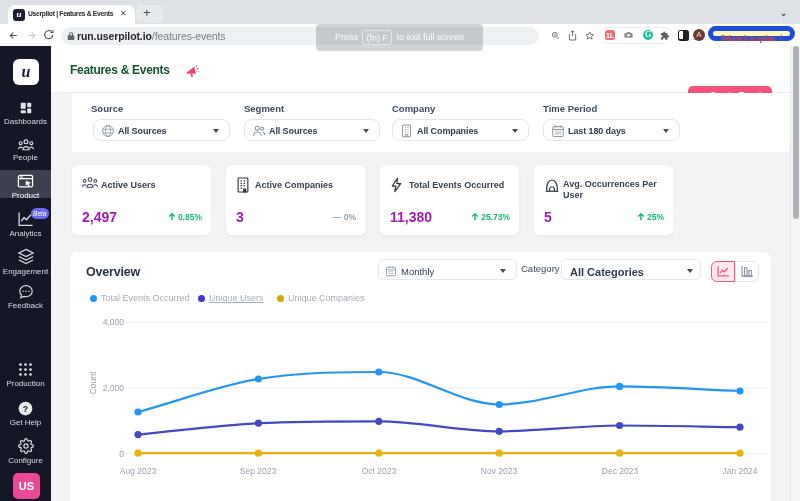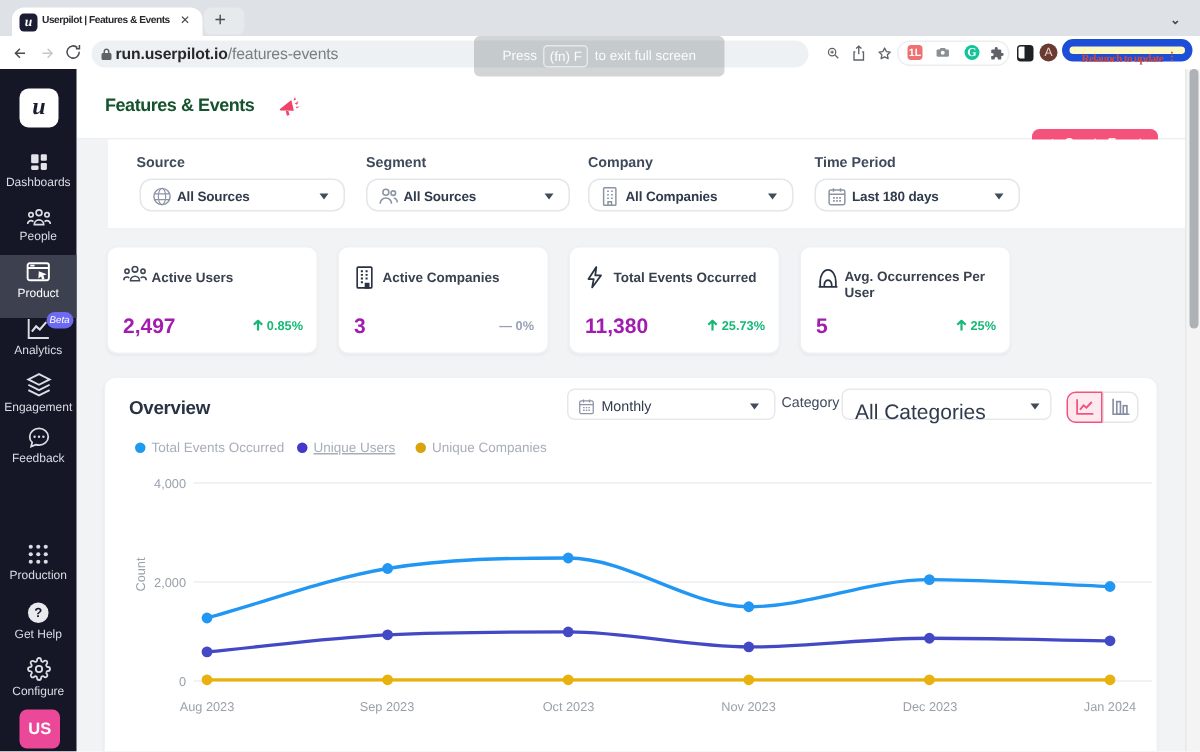--- a/index.html
+++ b/index.html
@@ -51,21 +51,21 @@
 .card .pctg { position:absolute; right:9px; top:47px; font-size:8.5px; font-weight:bold; color:#98a2b3; }
 .card svg.ci { position:absolute; left:10px; top:12px; }
 
 #chartcard { position:absolute; left:69px; top:251px; width:703px; height:250px; background:#fff; border:1px solid #f0f1f4; border-bottom:none; border-radius:8px 8px 0 0; box-shadow:0 1px 2px rgba(16,24,40,.04); z-index:2; }
 #ovtitle { position:absolute; left:16px; top:13px; letter-spacing:-0.2px; font-size:12.5px; font-weight:bold; color:#2a3342; }
 #monthlybox { position:absolute; left:308px; top:7px; width:139px; height:21px; border:1px solid #e6e8ec; border-radius:5px; background:#fff; }
 #monthlybox .txt { position:absolute; left:22px; top:5.5px; font-size:9.5px; color:#2f3b4d; }
 #monthlybox .car { position:absolute; right:10px; top:8.5px; width:0; height:0; border-left:3.5px solid transparent; border-right:3.5px solid transparent; border-top:4.5px solid #424b59; }
 #catlabel { position:absolute; left:451px; top:11px; font-size:9.5px; color:#3e4a5b; }
 #catbox { position:absolute; left:491px; top:7px; width:140px; height:21px; border:1px solid #e6e8ec; border-radius:5px; background:#fff; }
-#catbox .txt { position:absolute; left:8px; top:5.5px; font-size:14px; color:#2f3b4d; font-weight:normal;text-align:center; }
+#catbox .txt { position:absolute; left:8px; top:5.5px; font-size:11px; color:#2f3b4d; font-weight:bold;text-align:center; }
 #catbox .car { position:absolute; right:7px; top:8.5px; width:0; height:0; border-left:3.5px solid transparent; border-right:3.5px solid transparent; border-top:4.5px solid #424b59; }
 .tgl { position:absolute; top:8.5px; width:24px; height:21px; }
 #tgl1 { left:641px; border:1.2px solid #f2547c; background:#fde9ee; border-radius:6px 0 0 6px; z-index:1; }
 #tgl2 { left:665.2px; border:1px solid #e2e5e9; background:#fff; border-radius:0 6px 6px 0; }
 .leg { position:absolute; top:41px; font-size:9px; color:#a8aeb8; }
 .dot { display:inline-block; width:7px; height:7px; border-radius:50%; margin-right:4px; position:relative; top:0.5px; }
 
 .ylab { position:absolute; z-index:11; font-size:8.5px; color:#9aa1ab; text-align:right; width:30px; }
 .xlab { position:absolute; z-index:11; font-size:8.5px; color:#9aa1ab; text-align:center; width:60px; top:466px; }
 #ylabel { position:absolute; z-index:11; left:82px; top:378px; font-size:8.5px; color:#9aa1ab; transform:rotate(-90deg); }
@@ -329,21 +329,21 @@
   <svg width="16" height="12" viewBox="0 0 24 17" fill="none" stroke="#dadde4" stroke-width="1.7">
       <circle cx="12" cy="3.8" r="2.9"></circle>
       <path d="M7.3 15.6c0-2.6 2.1-4.7 4.7-4.7s4.7 2.1 4.7 4.7z"></path>
       <circle cx="4" cy="5.8" r="2.2"></circle>
       <path d="M.7 15c0-1.8 1.5-3.3 3.3-3.3.95 0 1.8.4 2.4 1"></path>
       <circle cx="20" cy="5.8" r="2.2"></circle>
       <path d="M23.3 15c0-1.8-1.5-3.3-3.3-3.3-.95 0-1.8.4-2.4 1"></path>
     </svg>
   People
 </div>
-<div class="sbitem" id="sbproduct" style="top:170px; height:42px; padding-top:4px;">
+<div class="sbitem" id="sbproduct" style="top:170px; height:28px; padding-top:4px;">
   <svg width="17" height="15" viewBox="0 0 24 21" fill="none" stroke="#fff" stroke-width="1.8">
       <rect x="2" y="2" width="20" height="16" rx="2"></rect>
       <path d="M2 6.5h20"></path>
       <path d="M4.5 4.2h4" stroke-width="1.6"></path>
       <path d="M12.5 9.5l7.5 2.8-3.2 1.2 1.1 3.2-2.2.8-1.1-3.1-2.5 2z" fill="#fff" stroke="none"></path>
     </svg>
   Product
 </div>
 <div class="sbitem" style="top:211px;">
   <svg width="17" height="16" viewBox="0 0 24 22" fill="none" stroke="#dadde4" stroke-width="1.8">

